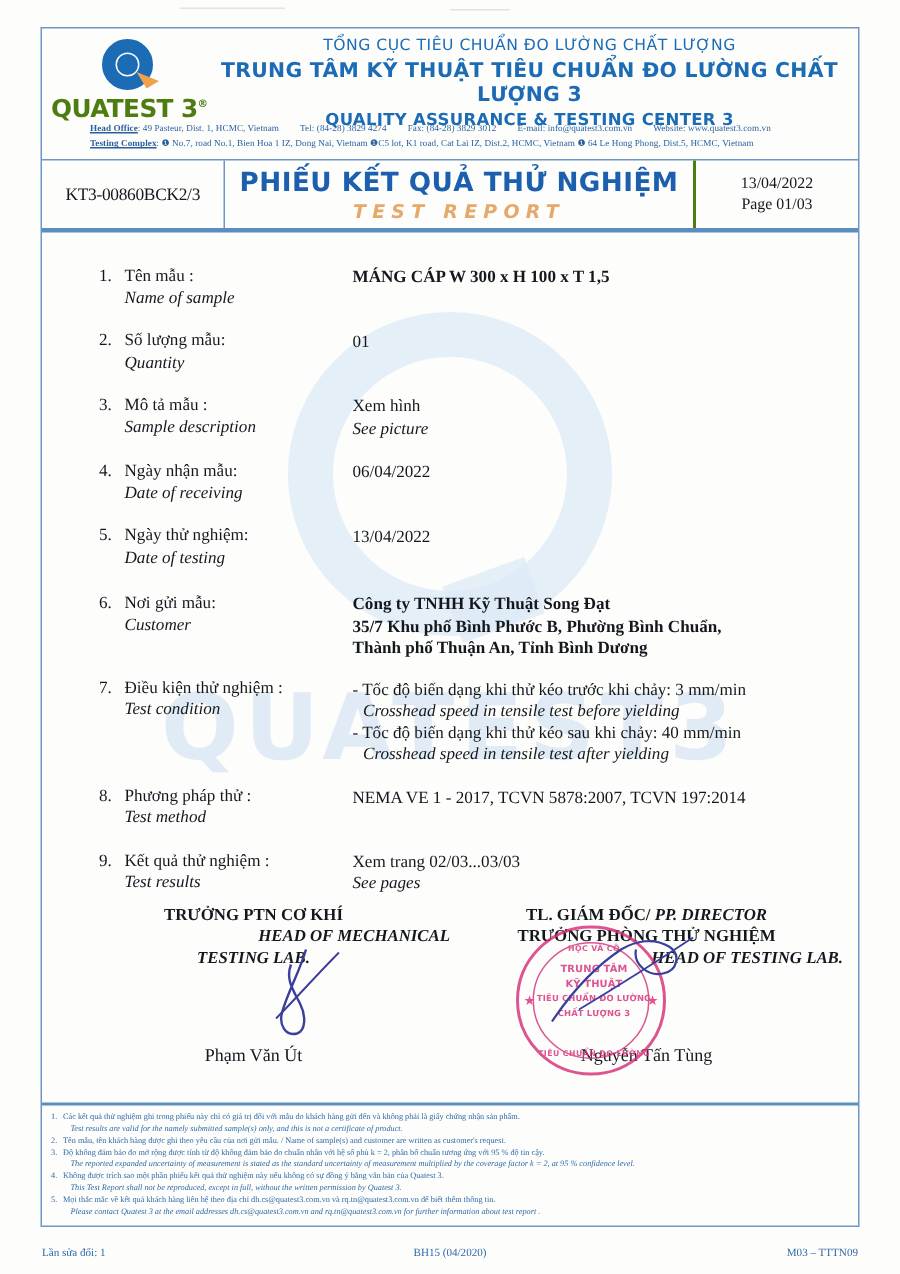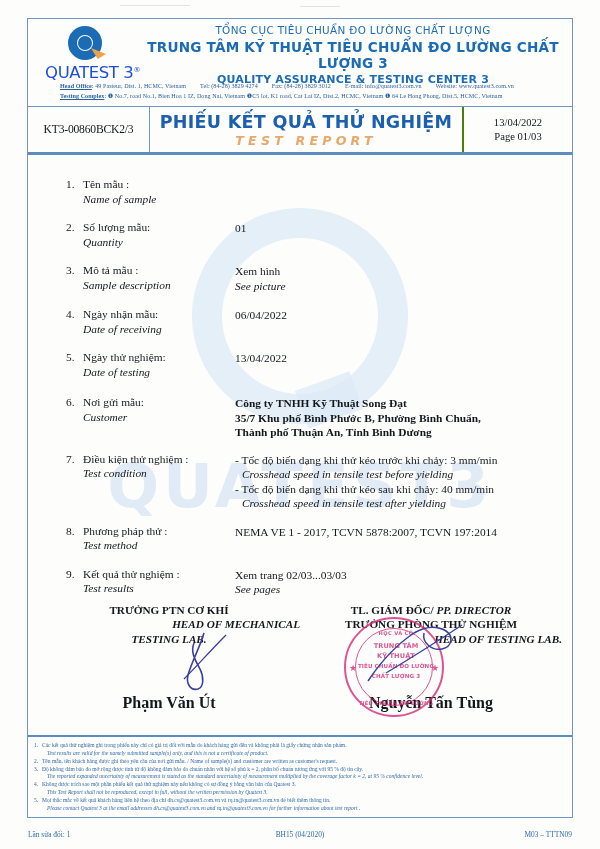--- a/index.html
+++ b/index.html
@@ -92,26 +92,26 @@
     position: absolute;
     left: 57px; top: 23px;
     width: 15px; height: 11px;
     background: #f0a24a;
     clip-path: polygon(0 0, 100% 55%, 45% 100%);
   }
   #logo .wordmark {
     position: absolute;
     left: 0; top: 38px;
     width: 106px;
-    text-align: right;
-    font-family: "DejaVu Sans", sans-serif;
-    font-weight: normal;
+    text-align: left;
+    font-family: "DejaVu Sans", sans-serif;
+    font-weight: bold;
     font-size: 16.5px;
     letter-spacing: -0.4px;
-    color: #1d4ed8;
+    color: #4d7c0f;
     white-space: nowrap;
   }
   #logo .wordmark sup { font-size: 7px; vertical-align: super; }
 
   #org-block {
     position: absolute;
     left: 108px; top: 3px;
     width: 434px;
     text-align: center;
     color: #1b6cb5;
@@ -250,22 +250,22 @@
     line-height: 14.5px;
     color: #14181d;
   }
   .sigcol .t1 { font-weight: bold; }
   .sigcol .t2 { font-weight: bold; font-style: italic; text-align: right; }
   .sigcol .t3 { font-weight: bold; font-style: italic; }
   .sigcol .mixed b { font-weight: bold; }
   .sigcol .mixed i { font-weight: bold; font-style: italic; }
   .signame {
     margin-top: 50px;
-    font-size: 16px;
-    font-weight: bold;
+    font-size: 12px;
+    font-weight: normal;
     color: #14181d;
   }
   #sig-left-mark {
     position: absolute;
     left: 146px; top: 28px;
     width: 62px; height: 66px;
     pointer-events: none;
   }
   #sig-right-mark {
     position: absolute;
@@ -416,20 +416,23 @@
       </div>
     </div>
 
     <div id="body">
 
       <div class="row" style="margin-bottom:14px;">
         <div class="num">1.</div>
         <div class="lab">
           <span>Tên mẫu :</span>
           <span class="en">Name of sample</span>
+        </div>
+        <div class="val bold">
+          <span>MÁNG CÁP W 300 x H 100 x T 1,5</span>
         </div>
       </div>
 
       <div class="row" style="margin-bottom:14px;">
         <div class="num">2.</div>
         <div class="lab">
           <span>Số lượng mẫu:</span>
           <span class="en">Quantity</span>
         </div>
         <div class="val">

